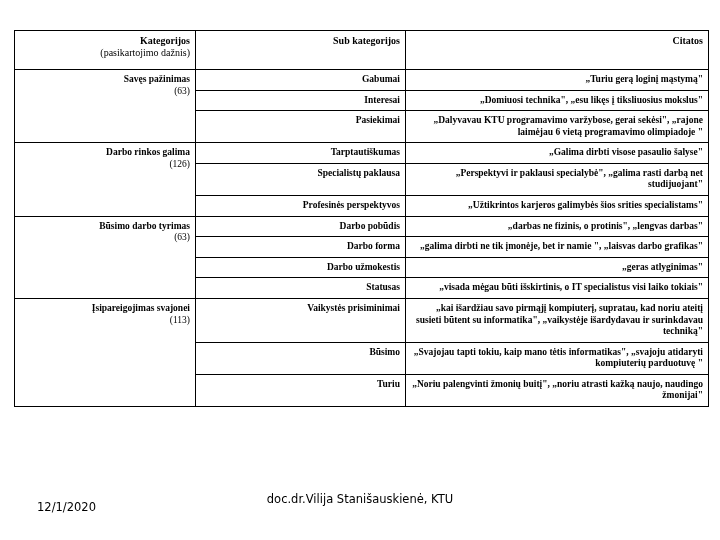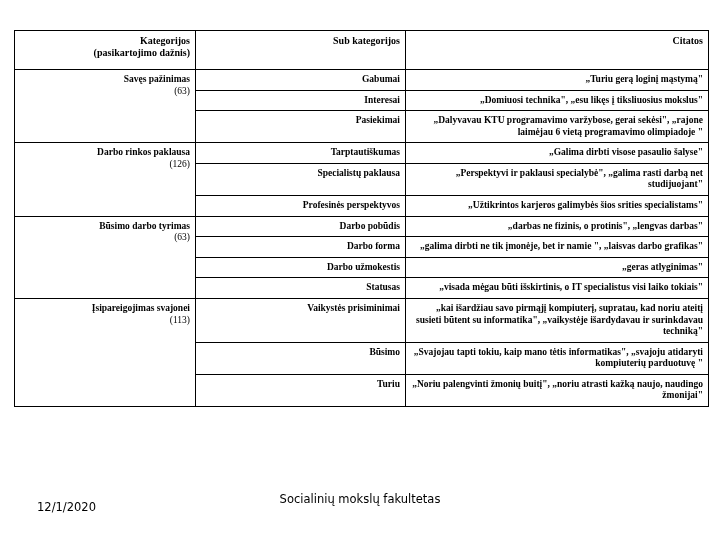--- a/index.html
+++ b/index.html
@@ -45,21 +45,21 @@
     vertical-align: top;
     text-align: right;
   }
 
   .hdr {
     font-weight: bold;
     font-size: 10px;
     height: 30px;
   }
   .hdr .hdr-sub {
-    font-weight: bold;
+    font-weight: normal;
     display: block;
   }
 
   .cat-cell {
     font-weight: bold;
   }
   .cat-cell .freq {
     font-weight: normal;
     display: block;
   }
@@ -127,21 +127,21 @@
         <td class="sub-cell">Interesai</td>
         <td class="quote-cell">„Domiuosi technika", „esu likęs į tiksliuosius mokslus"</td>
       </tr>
       <tr>
         <td class="sub-cell">Pasiekimai</td>
         <td class="quote-cell">„Dalyvavau KTU programavimo varžybose, gerai sekėsi", „rajone laimėjau 6 vietą programavimo olimpiadoje "</td>
       </tr>
 
       <tr>
         <td class="cat-cell" rowspan="3">
-          <span>Darbo rinkos paklausa</span>
+          <span>Darbo rinkos galima</span>
           <span class="freq">(126)</span>
         </td>
         <td class="sub-cell">Tarptautiškumas</td>
         <td class="quote-cell">„Galima dirbti visose pasaulio šalyse"</td>
       </tr>
       <tr>
         <td class="sub-cell">Specialistų paklausa</td>
         <td class="quote-cell">„Perspektyvi ir paklausi specialybė", „galima rasti darbą net studijuojant"</td>
       </tr>
       <tr>
@@ -185,17 +185,17 @@
       <tr>
         <td class="sub-cell">Turiu</td>
         <td class="quote-cell">„Noriu palengvinti žmonių buitį", „noriu atrasti kažką naujo, naudingo žmonijai"</td>
       </tr>
     </tbody>
   </table>
 
   <div id="footer">
     <div id="footer-date">12/1/2020</div>
     <div id="footer-author">
-      <span class="line2">Socialinių mokslų fakultetas</span>
+      <span>doc.dr.Vilija Stanišauskienė, KTU</span>
     </div>
   </div>
 
 </div>
 
 </body></html>

